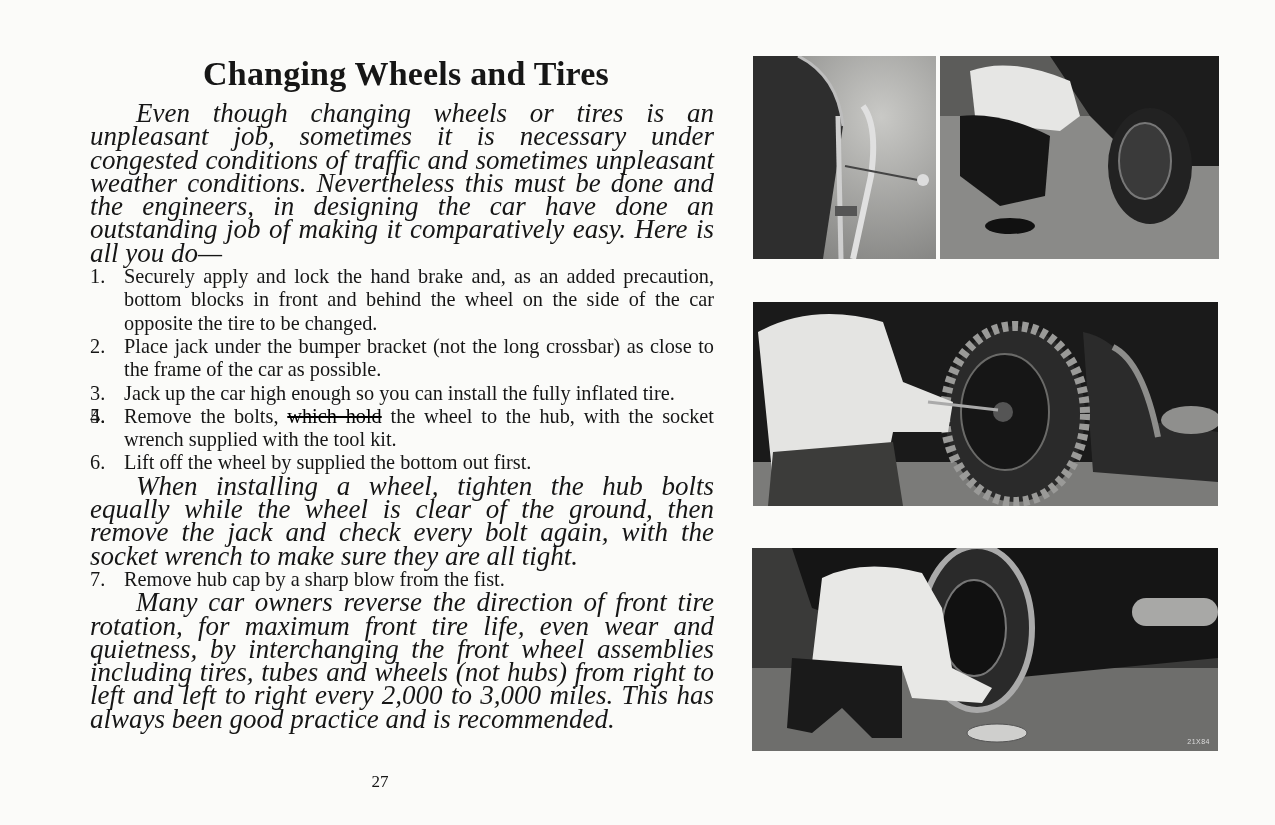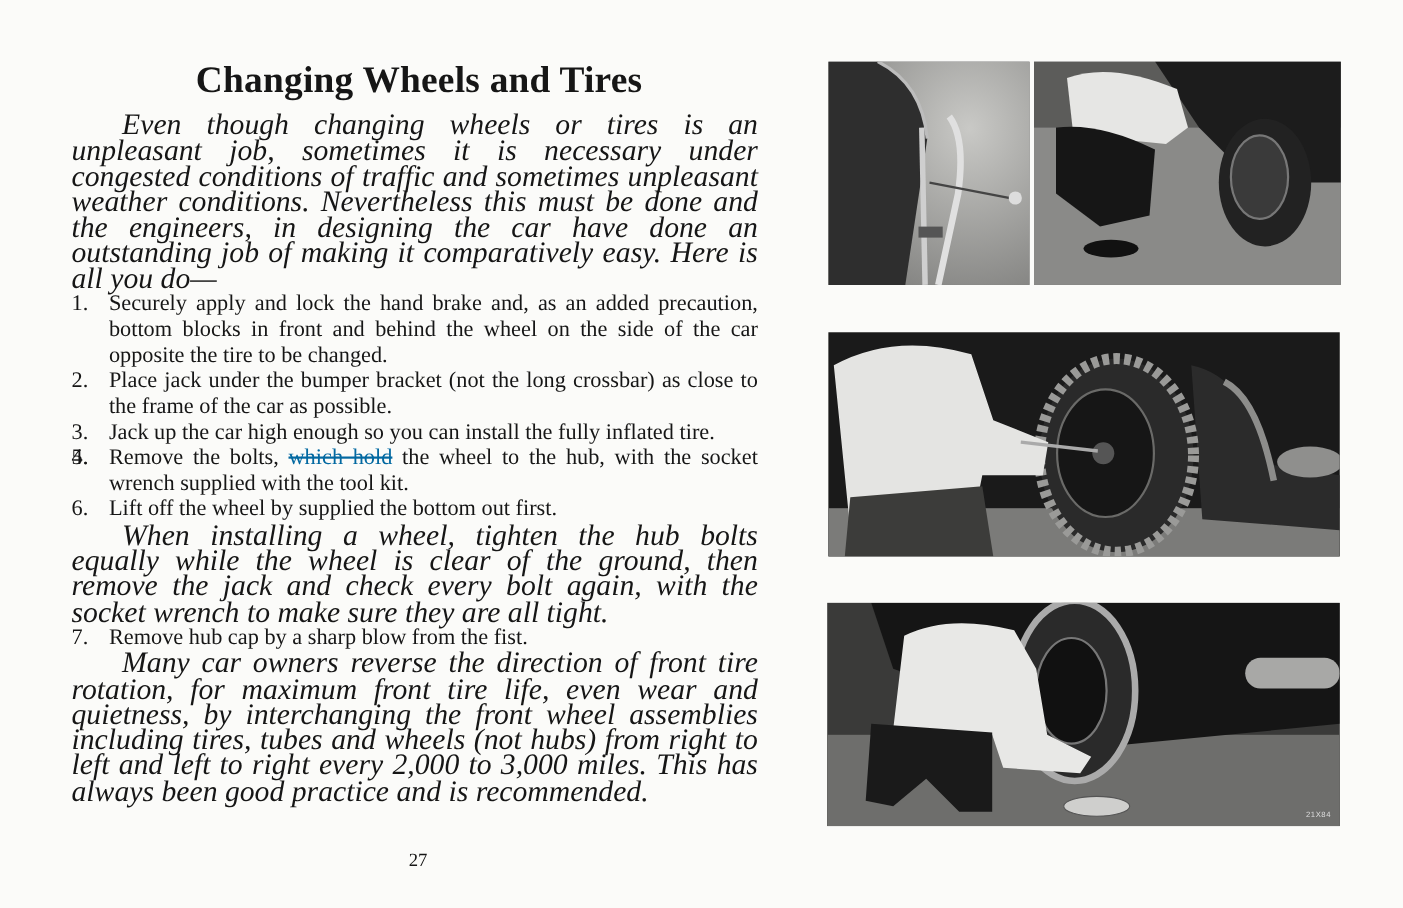--- a/index.html
+++ b/index.html
@@ -5,21 +5,21 @@
   html, body { margin: 0; padding: 0; }
   body {
     width: 1275px; height: 825px;
     background: #fbfbf9;
     position: relative;
     overflow: hidden;
     font-family: "Liberation Serif", "DejaVu Serif", serif;
     color: #161616;
   }
   .page-left {
-    position: absolute; left: 65px; top: 52px; width: 624px;
+    position: absolute; left: 90px; top: 52px; width: 624px;
   }
   .title {
     font-family: "Liberation Serif", serif;
     font-weight: bold;
     font-size: 34px;
     text-align: center;
     margin: 0 0 6px 0;
     letter-spacing: 0.2px;
     line-height: 44px;
     padding-left: 8px;
@@ -39,21 +39,21 @@
   ol.steps li {
     position: relative;
     padding-left: 34px;
     font-size: 20.3px;
     line-height: 23.3px;
     text-align: justify;
   }
   ol.steps li .num {
     position: absolute; left: 0; top: 0; width: 30px;
   }
-  .strike { text-decoration: line-through; color: #0369a1; }
+  .strike { text-decoration: line-through; color: #000000; }
   .page-number {
     position: absolute; left: 370px; top: 772px; width: 20px;
     font-size: 17px; text-align: center;
   }
 
   
   .photo {
     position: absolute; overflow: hidden;
     background: #6d6d6b;
   }

